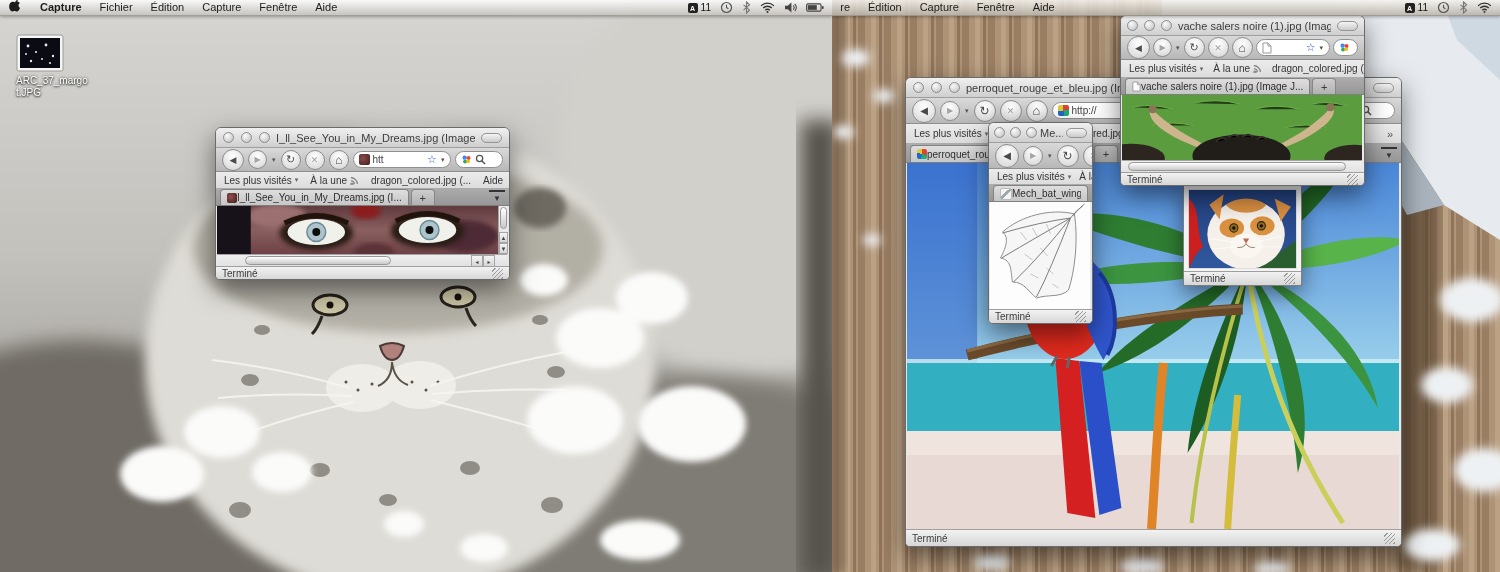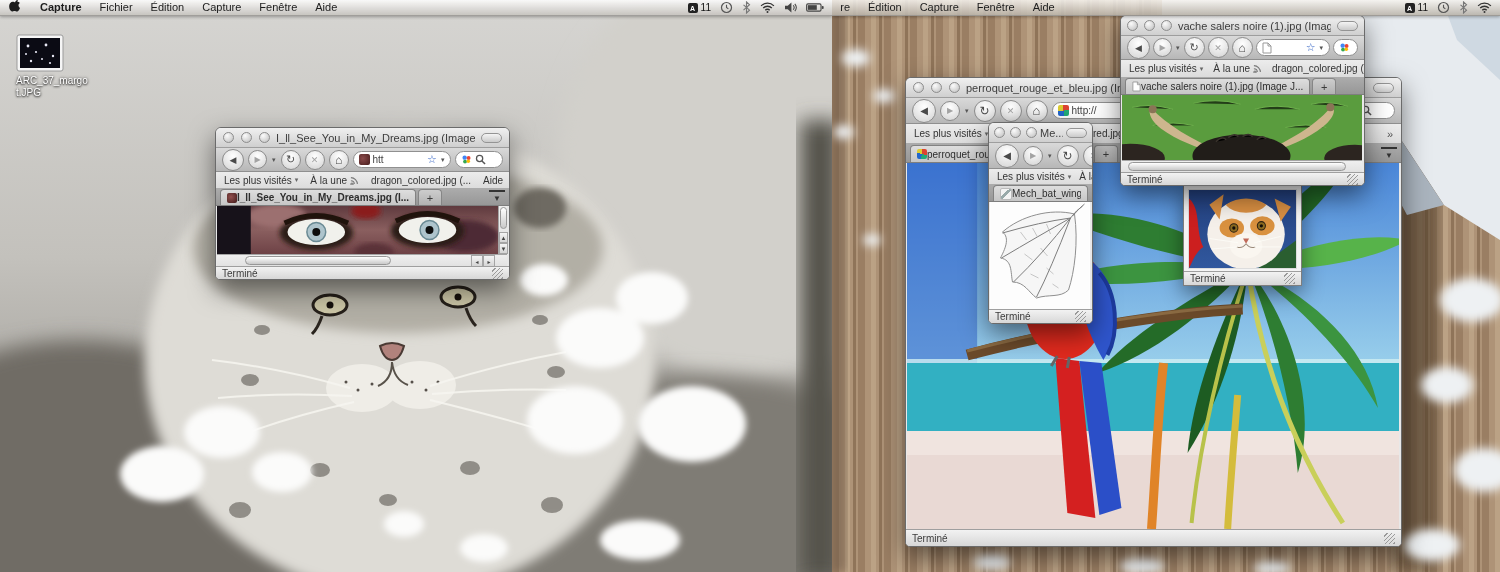--- a/index.html
+++ b/index.html
@@ -306,21 +306,21 @@
             <span>dragon_colored.jpg (...</span>
           </span>
       <span class="bm">
             <span>Aide</span>
           </span>
 
     </div>
     <div class="tabbar" style="top:61px;height:17px;">
       <span class="tab" style="max-width:182px;">
         <span class="fav" style="width:10px;height:10px;background:radial-gradient(circle at 40% 40%,#93504e,#401a1a);"></span>
-        <span style="overflow:hidden;font-weight:bold;">I_ll_See_You_in_My_Dreams.jpg (I...</span>
+        <span style="overflow:hidden;">I_ll_See_You_in_My_Dreams.jpg (I...</span>
       </span>
       <span class="newtab">+</span>
       <span class="tablist">▼</span>
     </div>
     <div class="content" style="left:1px;top:78px;width:281px;height:48px;">
       <svg width="281" height="48" viewBox="0 0 283 48" preserveAspectRatio="none">
         <defs>
               <linearGradient id="skin" x1="0" y1="0" x2="0" y2="1">
                 <stop offset="0" stop-color="#5f3a3e"></stop>
                 <stop offset=".5" stop-color="#8a5f5f"></stop>

